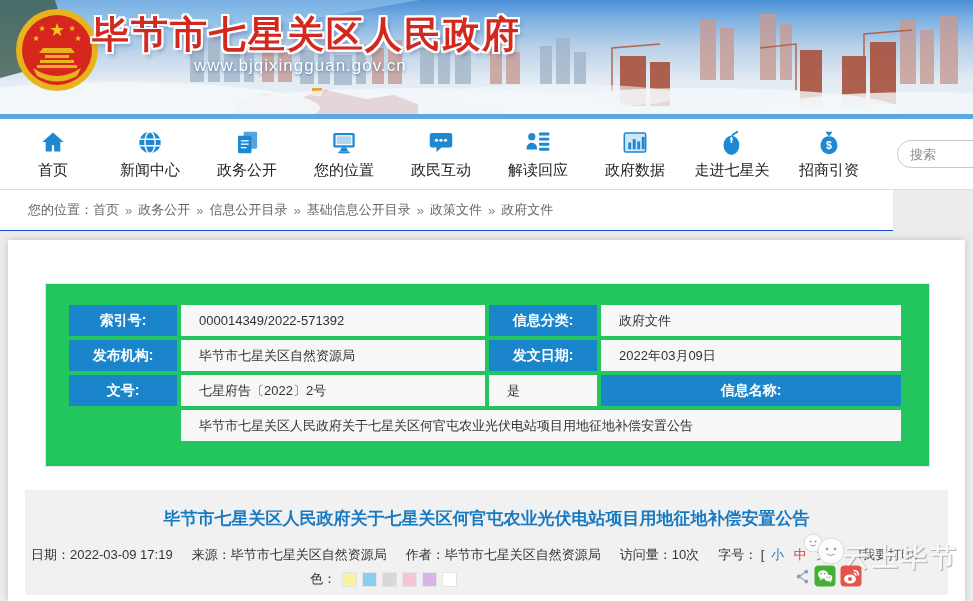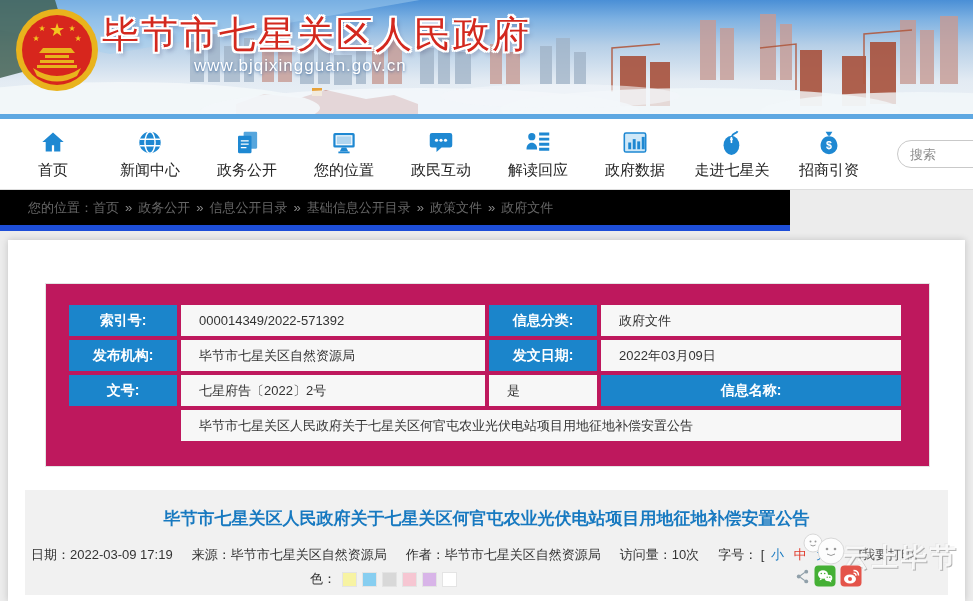--- a/index.html
+++ b/index.html
@@ -12,22 +12,22 @@
   
   .header {
     position:absolute; left:0; top:0; width:973px; height:119px;
     background:linear-gradient(180deg,#4a8fd6 0%,#7db1e2 16%,#b6cfe7 38%,#e3ebf3 68%,#eef3f7 100%);
     overflow:hidden;
   }
   .header-bg { position:absolute; left:0; top:0; }
   .header-strip { position:absolute; left:0; bottom:0; width:100%; height:5px; background:#5ea8e2; }
   .emblem { position:absolute; left:15px; top:8px; width:84px; height:84px; }
   .site-title {
-    position:absolute; left:102px; top:10px;
-    font-size:37px; font-weight:normal; letter-spacing:2px; color:#d3281e;
+    position:absolute; left:92px; top:10px;
+    font-size:37px; font-weight:bold; letter-spacing:2px; color:#d3281e;
     text-shadow:-2px -2px 0 #fff, 2px -2px 0 #fff, -2px 2px 0 #fff, 2px 2px 0 #fff,
                 0 -2px 0 #fff, 0 2px 0 #fff, -2px 0 0 #fff, 2px 0 0 #fff,
                 3px 4px 4px rgba(40,40,90,.35);
     white-space:nowrap;
   }
   .site-url {
     position:absolute; left:194px; top:56px;
     font-size:17px; color:#ffffff; letter-spacing:1px;
     text-shadow:0 1px 3px rgba(40,90,150,.8); white-space:nowrap;
   }
@@ -49,36 +49,36 @@
     display:flex; align-items:center; padding:0 6px 0 12px; background:#fff;
   }
   .searchbox input {
     border:none; outline:none; width:72px; font-size:13px; color:#333; background:transparent;
     font-family:"Liberation Sans","DejaVu Sans",sans-serif;
   }
   .searchbox input::placeholder { color:#8a8a8a; }
 
   
   .breadcrumb {
-    position:absolute; left:0; top:190px; width:790px; height:41px;
-    background:#000000; border-bottom:6px solid #1d4ed8;
+    position:absolute; left:0; top:190px; width:893px; height:41px;
+    background:#ffffff; border-bottom:1px solid #1d4ed8;
     display:flex; align-items:center; padding-left:28px;
     font-size:13px; color:#666;
   }
   .breadcrumb .crumb { color:#666; cursor:pointer; }
   .breadcrumb .sep { margin:0 6px; color:#888; }
 
   
   .card {
     position:absolute; left:8px; top:240px; width:957px; height:361px;
     background:#ffffff; box-shadow:0 0 7px rgba(0,0,0,.18);
   }
   .infobox {
     position:absolute; left:37px; top:43px; width:885px; height:184px;
-    border:1px solid #e4e4e4; background:#be185d;
+    border:1px solid #e4e4e4; background:#22c55e;
   }
   .infotable {
     position:absolute; left:23px; top:21px;
     display:grid;
     grid-template-columns:108px 304px 108px 300px;
     grid-auto-rows:31px; gap:4px;
   }
   .lbl {
     background:#1b85cb; color:#fff; font-size:14px; font-weight:bold;
     display:flex; align-items:center; justify-content:center; white-space:nowrap;

